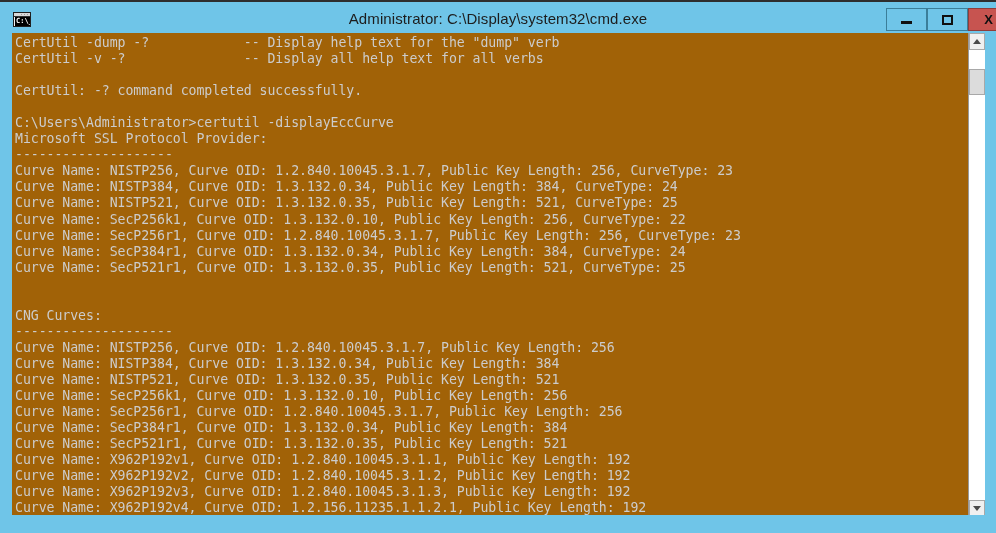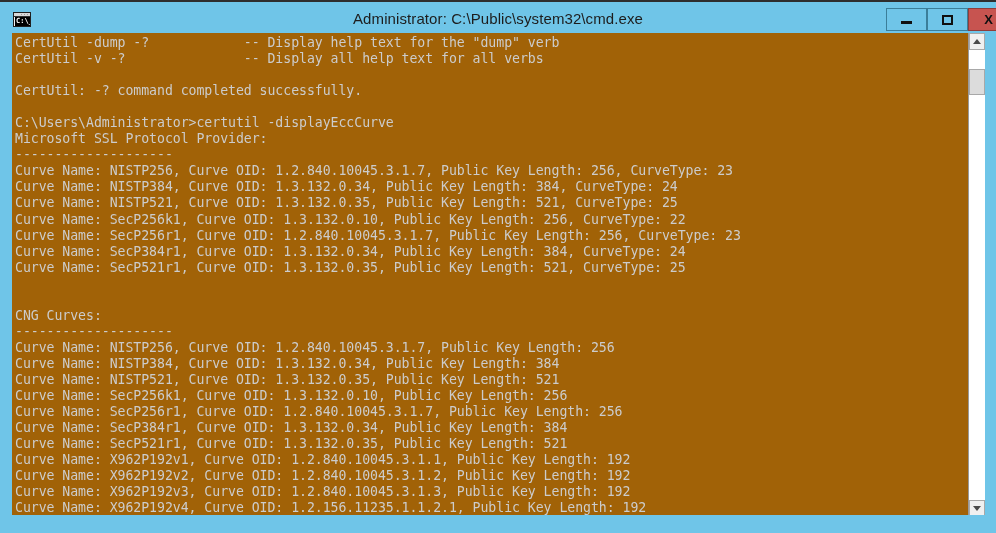--- a/index.html
+++ b/index.html
@@ -232,21 +232,21 @@
 <div id="window">
 
   <div id="titlebar">
 
     <div id="app-icon">
       <div class="icon-titlestripe"></div>
       <div class="icon-dots">···</div>
       <div class="icon-prompt">C:\_</div>
     </div>
 
-    <div id="titlebar-text">Administrator: C:\Public\system32\cmd.exe</div>
+    <div id="titlebar-text">Administrator: C:\Display\system32\cmd.exe</div>
 
     <div class="wbtn" id="btn-min">
       <div class="glyph">
         <div class="minimize-bar"></div>
       </div>
     </div>
 
     <div class="wbtn" id="btn-max">
       <div class="glyph">
         <div class="maximize-box"></div>

